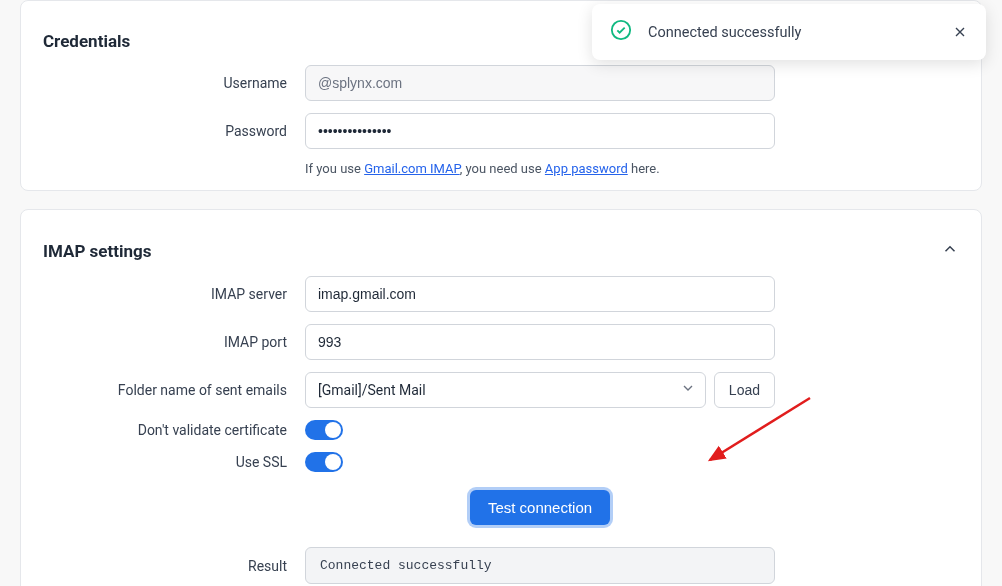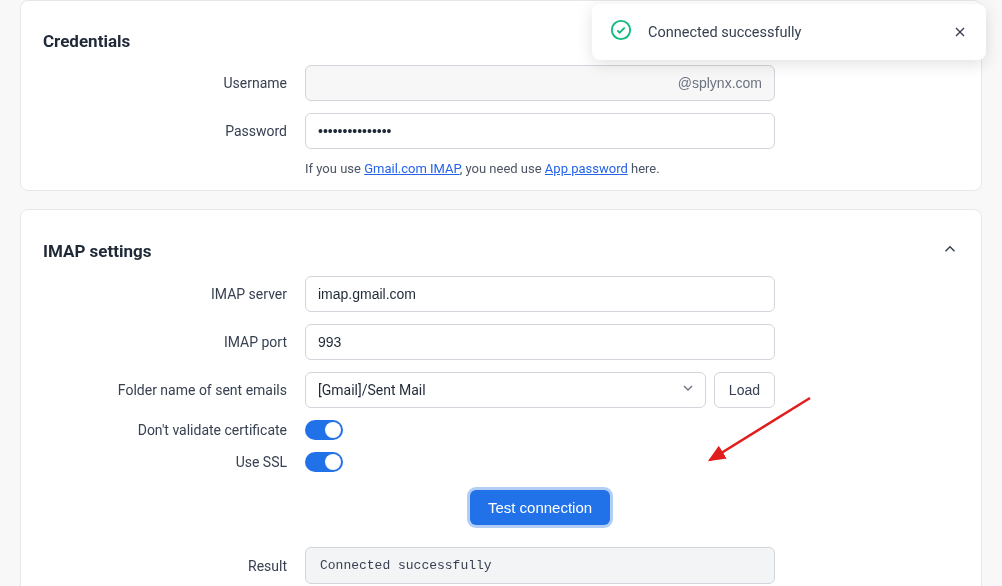--- a/index.html
+++ b/index.html
@@ -215,21 +215,21 @@
 </div>
 
 <div class="page">
 
   <div class="card" style="padding-bottom:14px;">
     <div class="card-title">Credentials</div>
 
     <div class="form-row">
       <div class="form-label">Username</div>
       <div class="form-field">
-        <input type="text" class="text-input readonly" style="text-align: right;" value="@splynx.com">
+        <input type="text" class="text-input readonly" style="text-align: left;" value="@splynx.com">
       </div>
     </div>
 
     <div class="form-row">
       <div class="form-label">Password</div>
       <div class="form-field">
         <input type="text" class="text-input" value="•••••••••••••••" style="">
       </div>
     </div>
 

